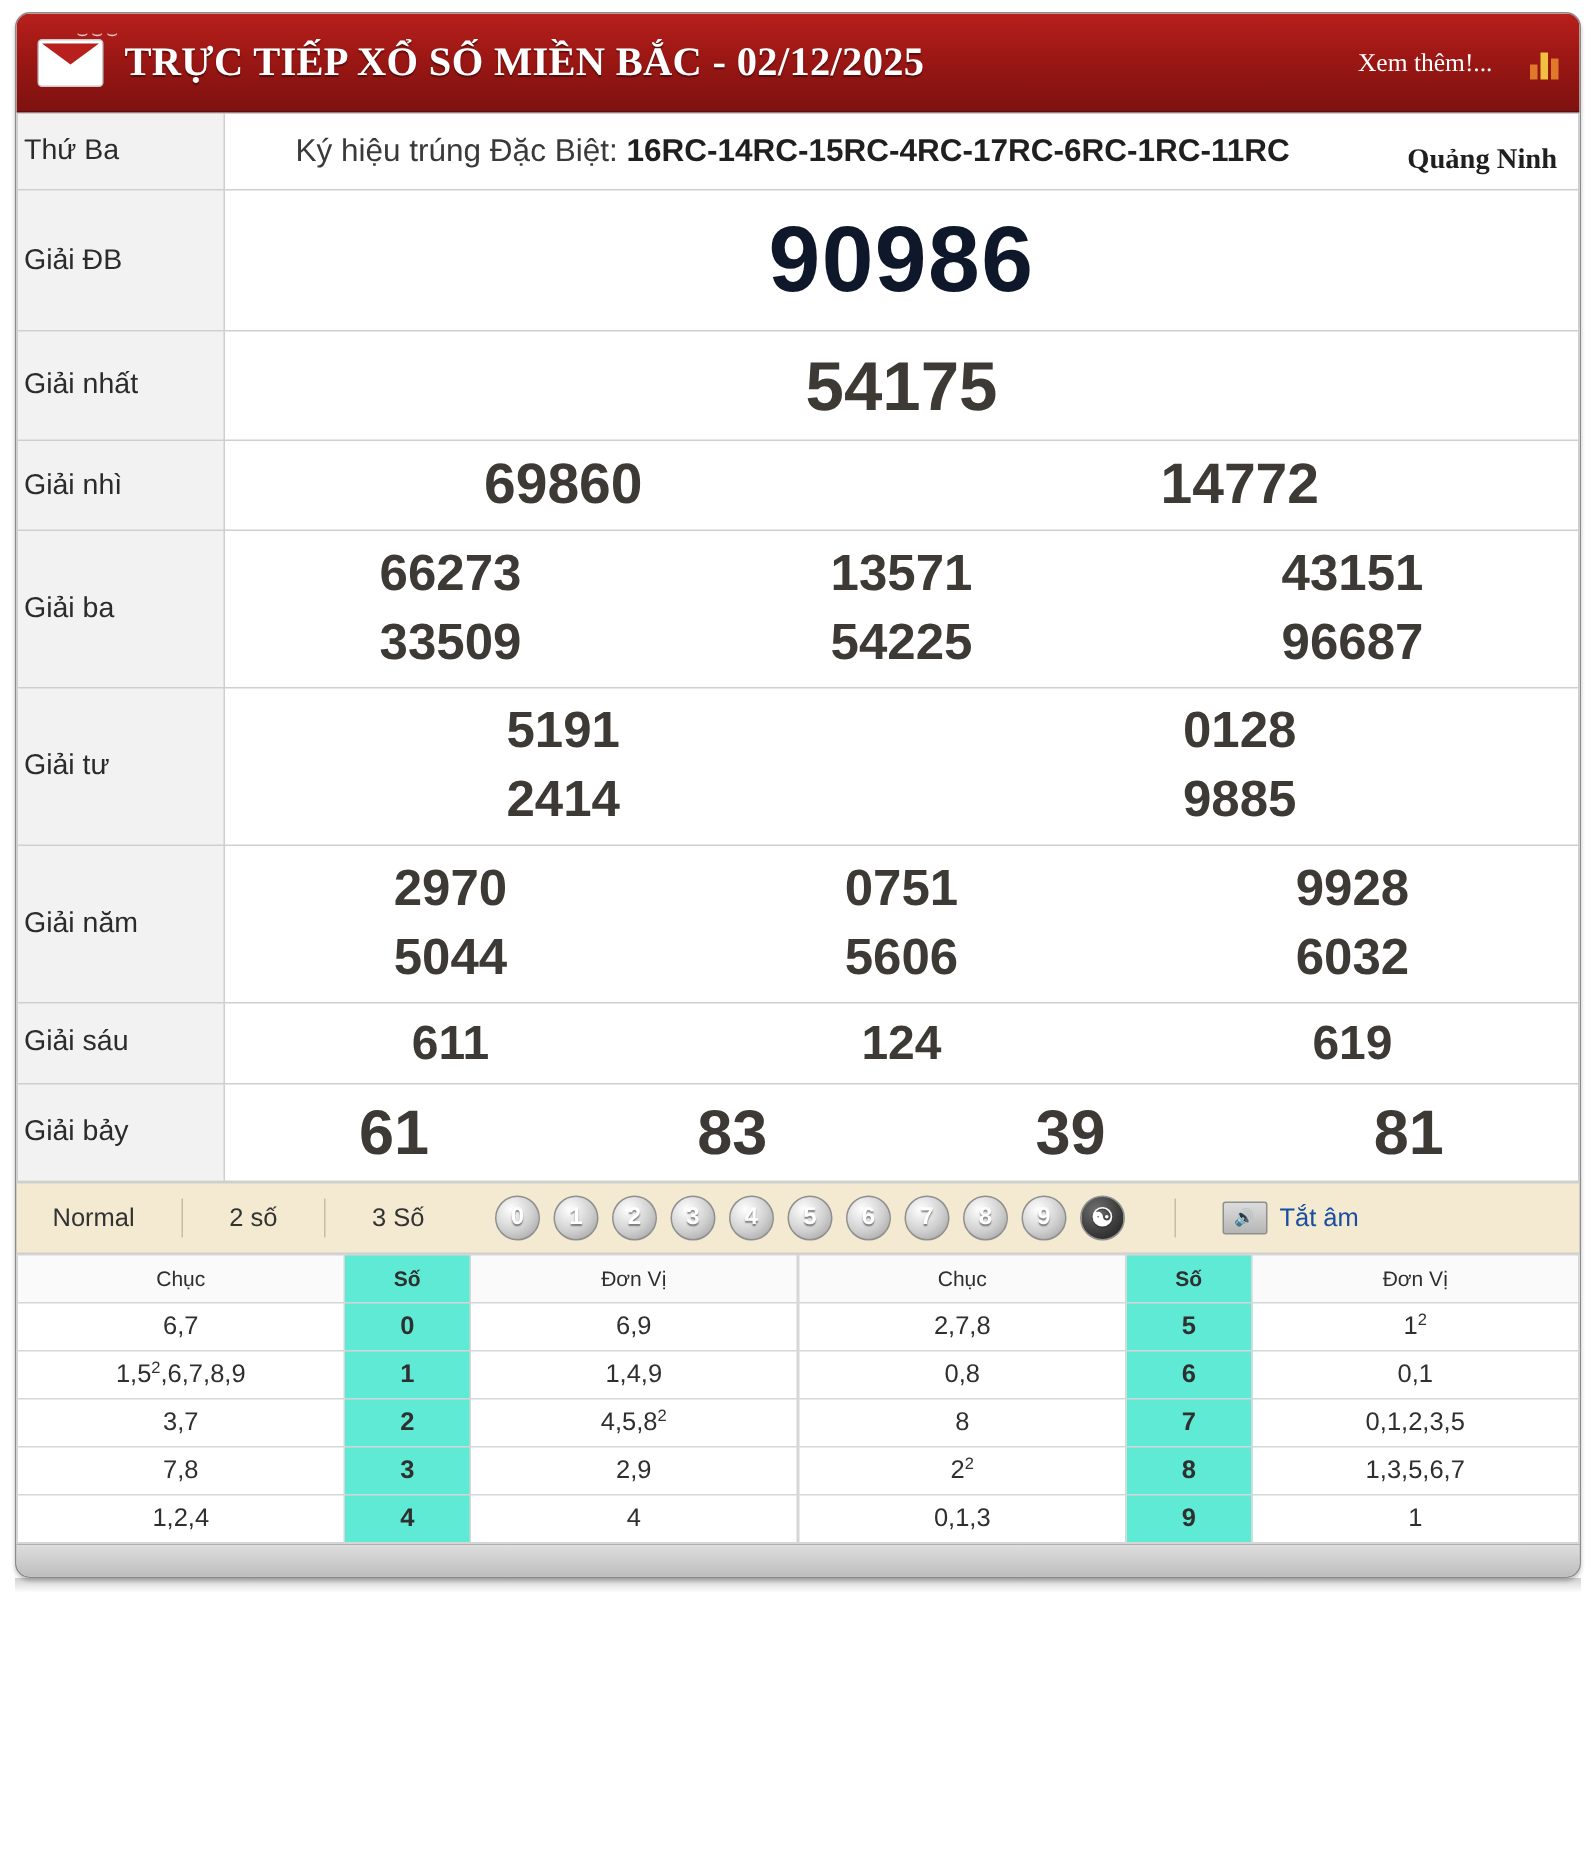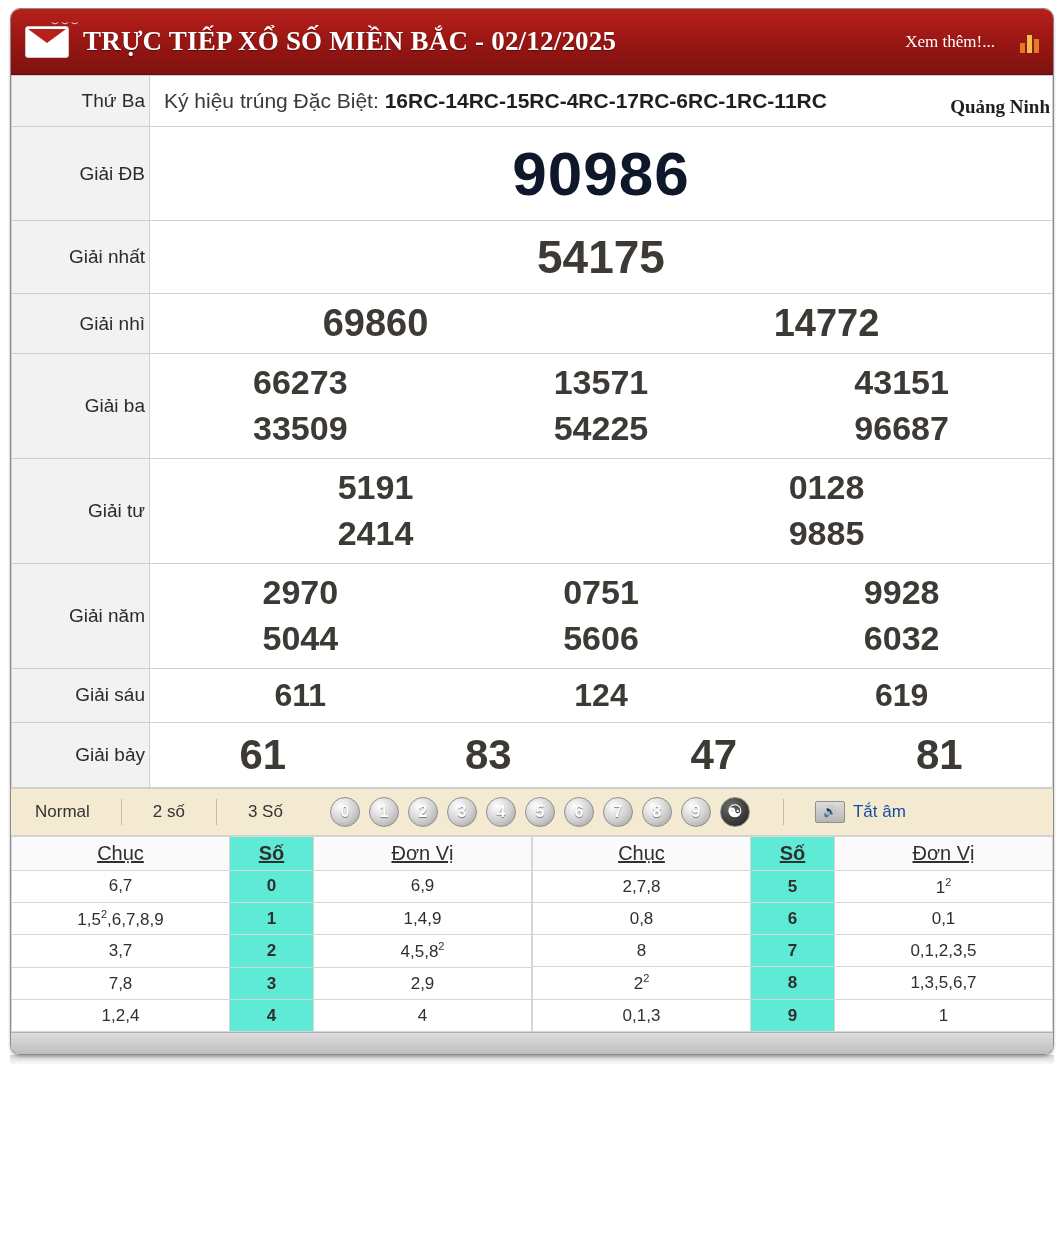--- a/index.html
+++ b/index.html
@@ -91,36 +91,37 @@
     background: #ffffff;
     table-layout: fixed;
   }
   table.results td {
     border: 1px solid #cfcfcf;
     vertical-align: middle;
   }
   td.lbl {
     width: 138px;
     background: #f2f2f2;
-    text-align: right;
+    text-align: left;
     font-size: 19px;
     color: #2b2b2b;
     padding: 8px 4px;
     font-family: "Liberation Sans", sans-serif;
   }
   .row-kh td.val { padding: 10px 14px; position: relative; }
   .kh-text {
     font-size: 21px;
     color: #3a3a3a;
     line-height: 1.45;
+    margin-left: 33px;
   }
   .kh-text b { font-weight: bold; color: #1f1f1f; }
   .province {
     position: absolute;
-    right: 2px; bottom: 8px;
+    right: 14px; bottom: 8px;
     font-family: "Liberation Serif", serif;
     font-weight: bold;
     font-size: 19px;
     color: #1f1f1f;
   }
   .nums {
     display: flex;
     align-items: center;
     justify-content: space-around;
     font-weight: bold;
@@ -221,22 +222,21 @@
     border: 1px solid #d6d6d6;
     text-align: center;
     font-size: 17px;
     color: #2f2f2f;
     padding: 5px 2px;
     height: 32px;
   }
   table.stat th {
     background: #fafafa;
     font-weight: normal;
-    font-size: 20px;
-    text-decoration: underline;
+    font-size: 14px;
   }
   table.stat th.num, table.stat td.num {
     width: 84px;
     background: #5eead4;
     font-weight: bold;
   }
   table.stat th.num { font-weight: bold; }
   sup { font-size: 11px; vertical-align: super; }
 
   .footer-bar {
@@ -362,21 +362,21 @@
           </div>
         </td>
       </tr>
 
       <tr>
         <td class="lbl">Giải bảy</td>
         <td class="g7">
           <div class="nums four">
             <div>61</div>
             <div>83</div>
-            <div>47</div>
+            <div>39</div>
             <div>81</div>
           </div>
         </td>
       </tr>
     </tbody>
       </table>
 
     <div class="toolbar">
       <div class="tb-item">Normal</div>
       <div class="tb-sep"></div>

